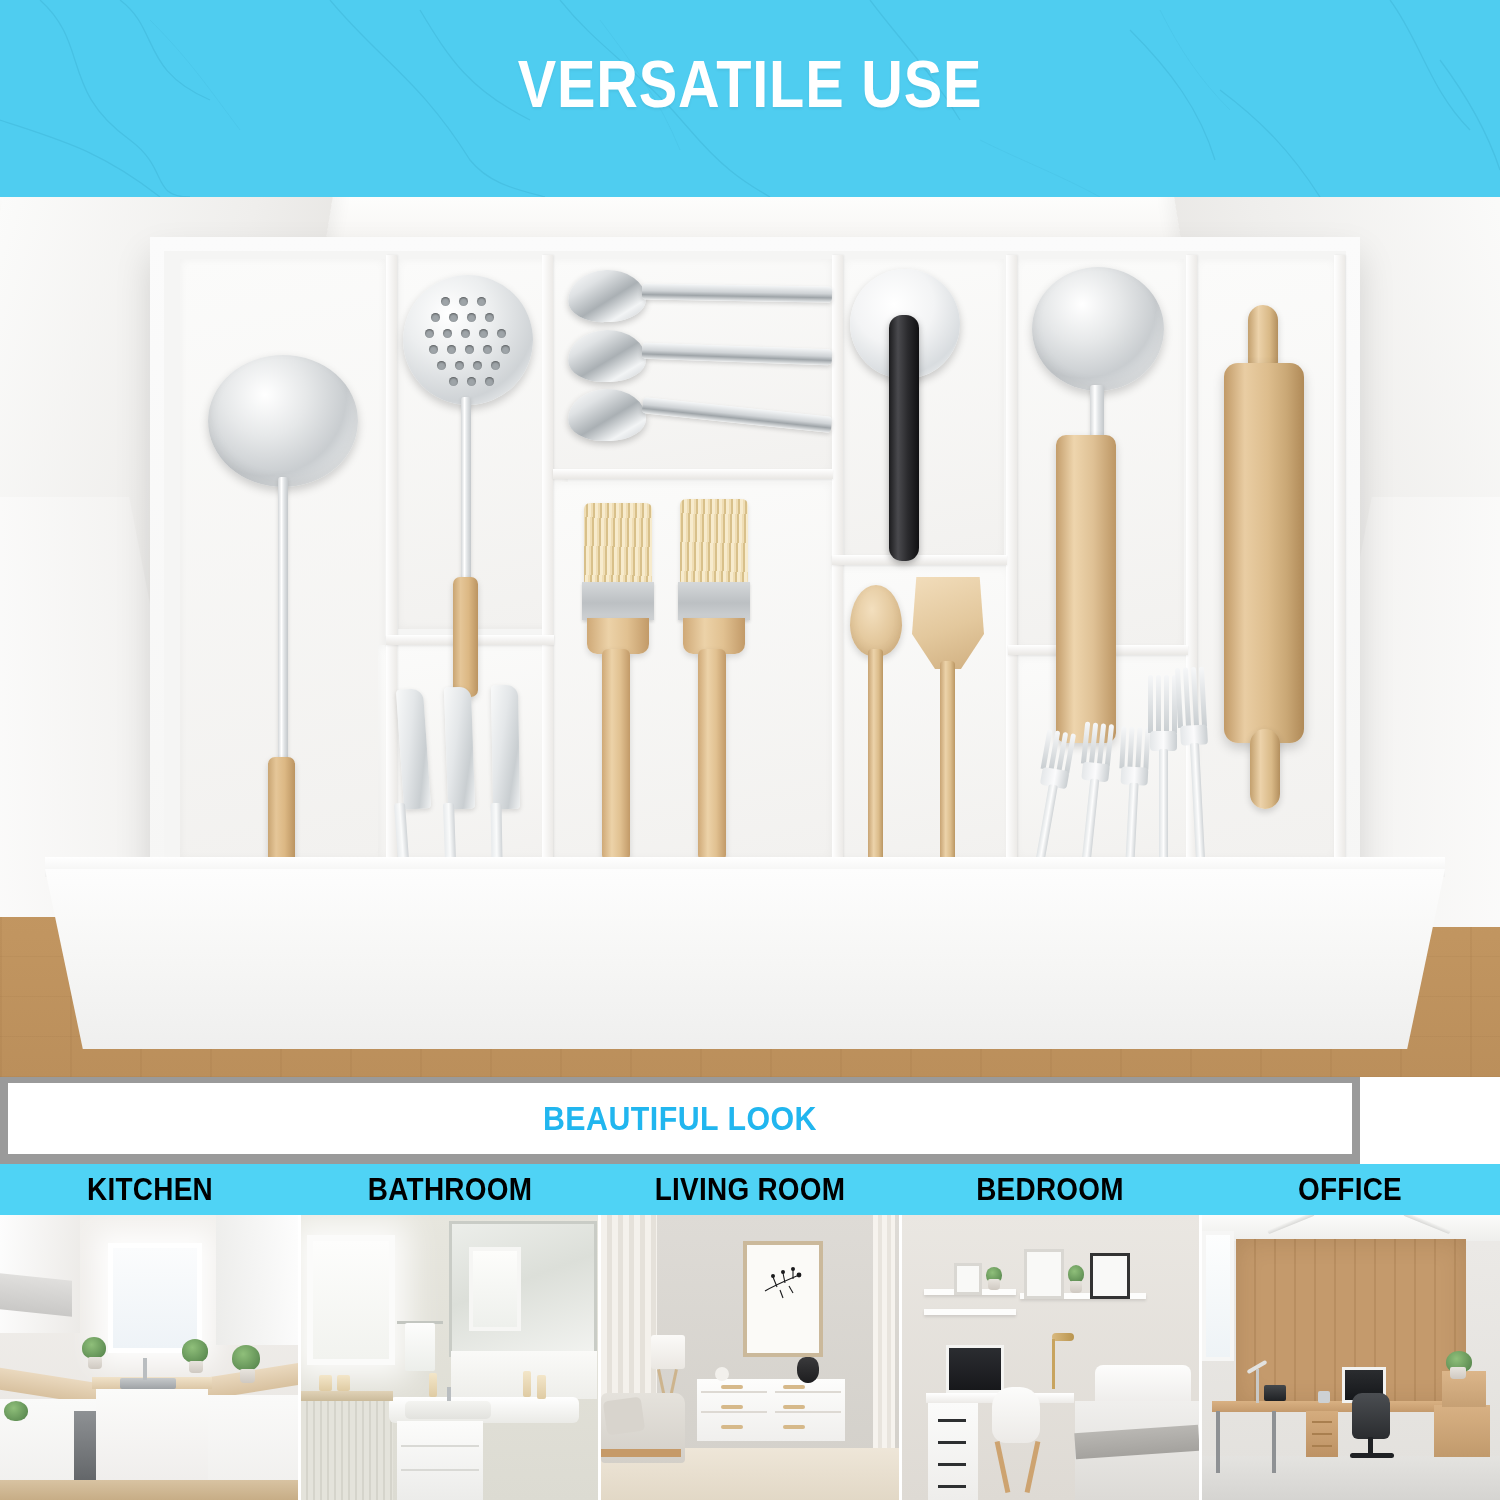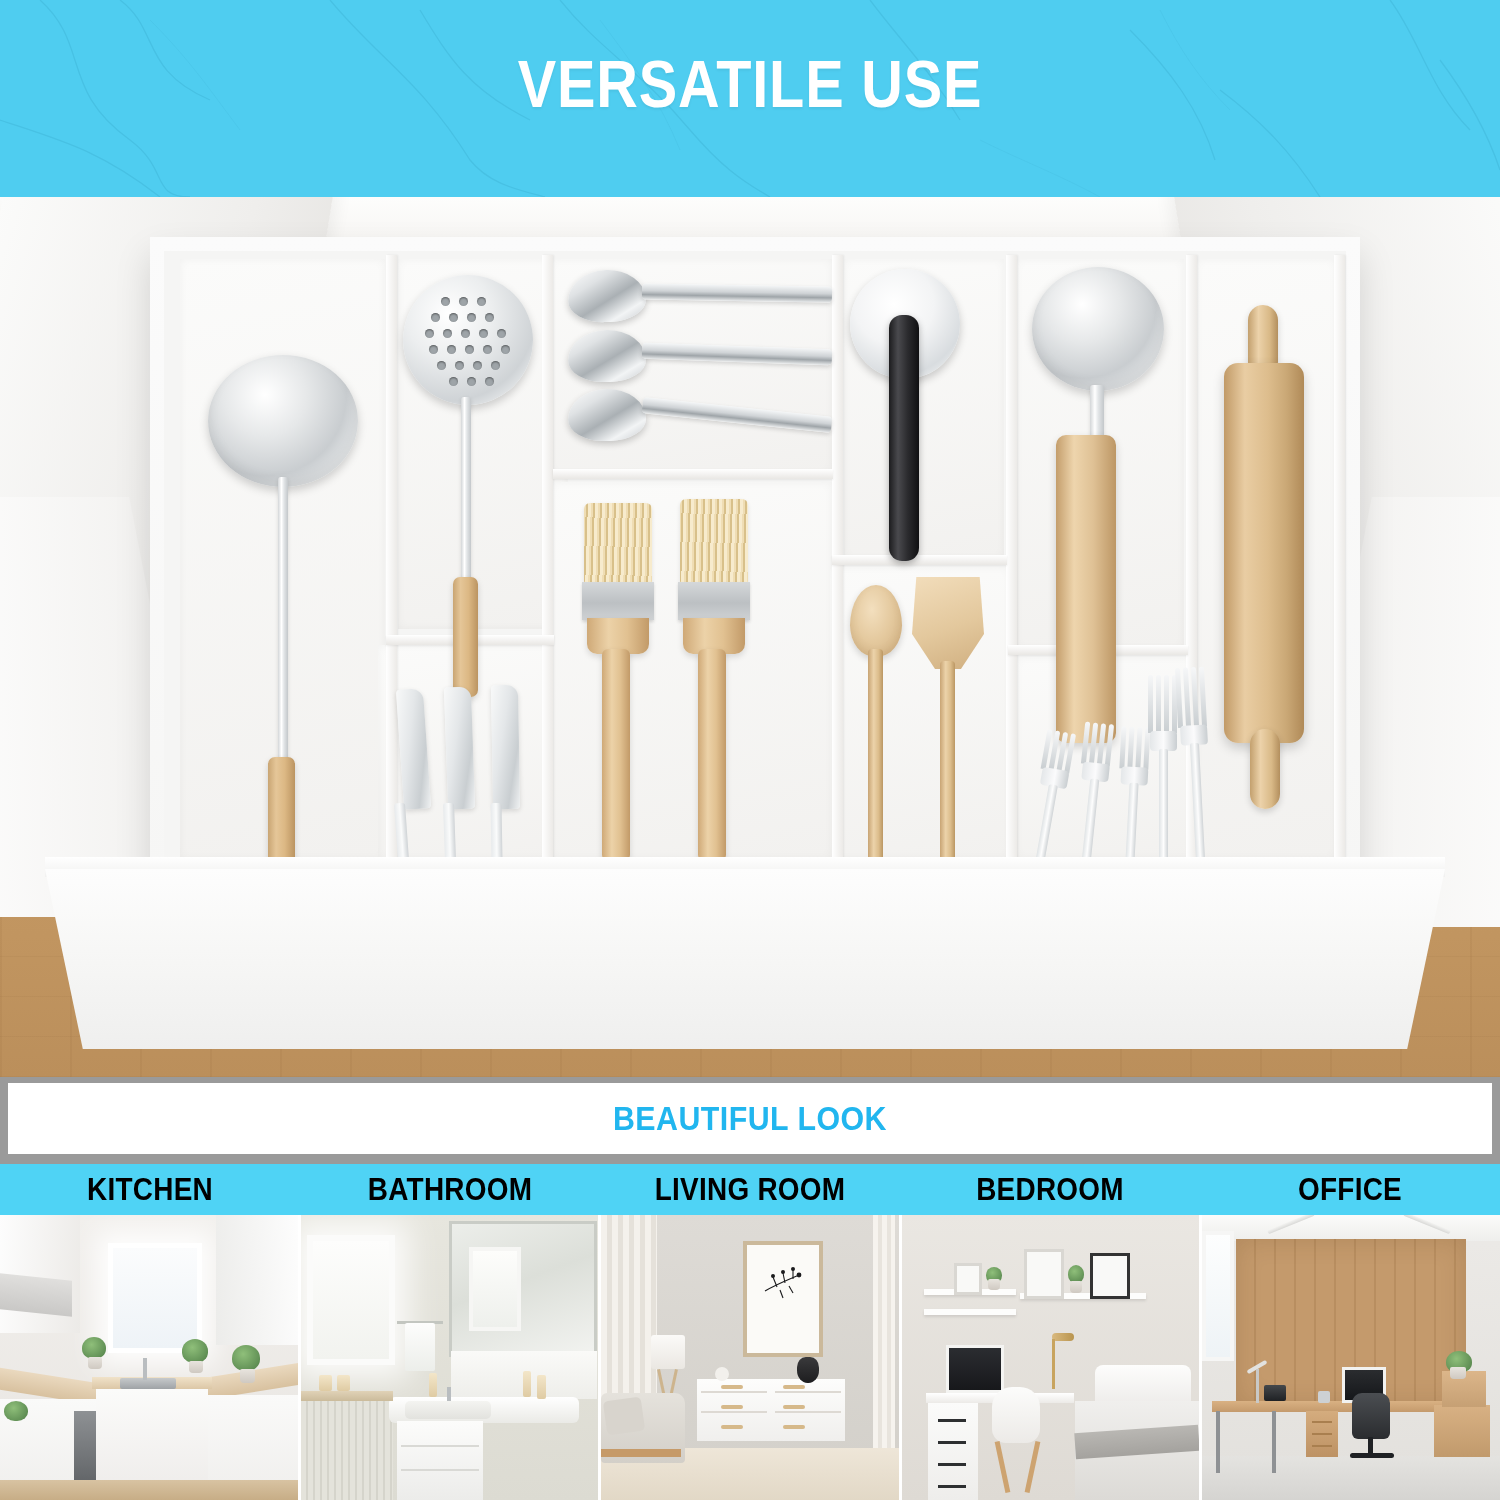--- a/index.html
+++ b/index.html
@@ -268,21 +268,21 @@
   .pin-sleeve {
     border-radius: 10px;
     background: linear-gradient(90deg,#c49e6c 0%,#eed5ad 30%,#dfc195 62%,#bd9765 100%);
     box-shadow: 0 4px 9px rgba(0,0,0,.16);
   }
 
   
   .look-band {
     position: absolute;
     left: 0; top: 1077px;
-    width: 1500px; height: 87px;
+    width: 1360px; height: 87px;
     background: #9a9a9a;
     box-sizing: border-box;
     padding: 6px 8px 10px 8px;
   }
   .look-inner {
     width: 100%; height: 100%;
     background: #ffffff;
     display: flex;
     align-items: center;
     justify-content: center;

